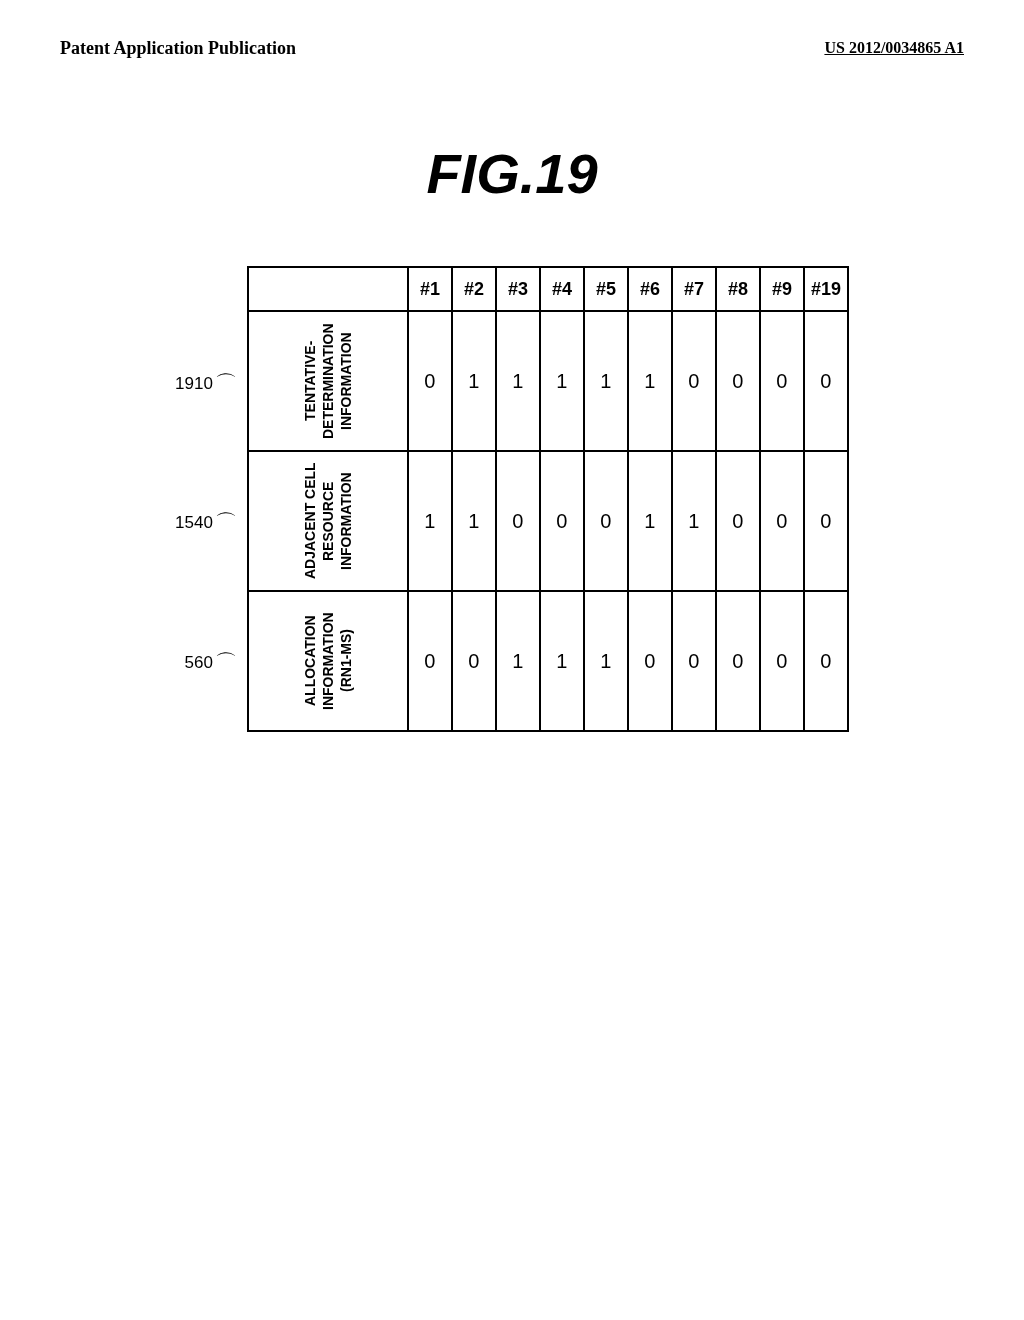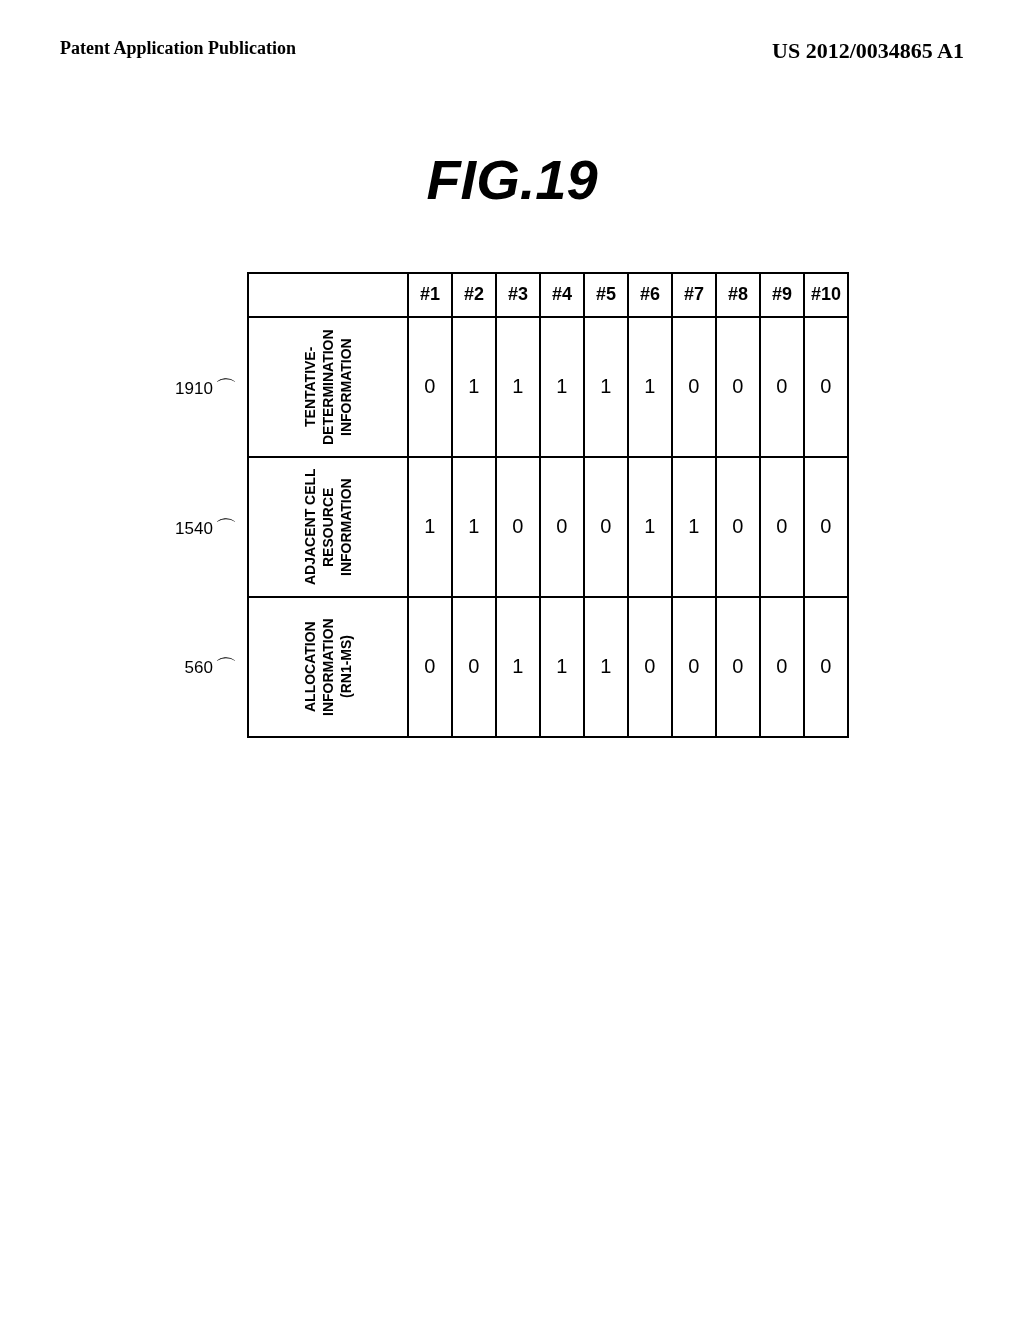--- a/index.html
+++ b/index.html
@@ -9,38 +9,39 @@
       background: #ffffff;
       font-family: 'Times New Roman', Times, serif;
       overflow: hidden;
       position: relative;
     }
 
     
     .header {
       display: flex;
       justify-content: space-between;
-      align-items: flex-start;
+      align-items: center;
       padding: 36px 60px 0 60px;
     }
     .header-left {
       font-size: 18px;
       font-weight: bold;
       line-height: 1.4;
     }
     .header-center {
       font-size: 18px;
       line-height: 1.6;
       text-align: center;
     }
     .header-right {
-      font-size: 22px;
+      font-size: 16px;
       font-weight: bold;
       line-height: 1.4;
       white-space: nowrap;
+      text-decoration: underline;
     }
 
     
     .fig-title {
       font-size: 56px;
       font-weight: bold;
       font-style: italic;
       text-align: center;
       margin-top: 80px;
       margin-bottom: 60px;
@@ -157,21 +158,21 @@
         <td class="col-header" style="border:2px solid #000; width:160px;"></td>
         <td class="col-header">#1</td>
         <td class="col-header">#2</td>
         <td class="col-header">#3</td>
         <td class="col-header">#4</td>
         <td class="col-header">#5</td>
         <td class="col-header">#6</td>
         <td class="col-header">#7</td>
         <td class="col-header">#8</td>
         <td class="col-header">#9</td>
-        <td class="col-header">#10</td>
+        <td class="col-header">#19</td>
       </tr>
     </thead>
     <tbody>
 
       <tr>
         <td class="desc-cell" style="writing-mode:vertical-rl;transform:rotate(180deg);font-size:14px;font-weight:bold;padding:8px 4px;">TENTATIVE-DETERMINATION<br>INFORMATION</td>
         <td class="data-cell">0</td>
         <td class="data-cell">1</td>
         <td class="data-cell">1</td>
         <td class="data-cell">1</td>

